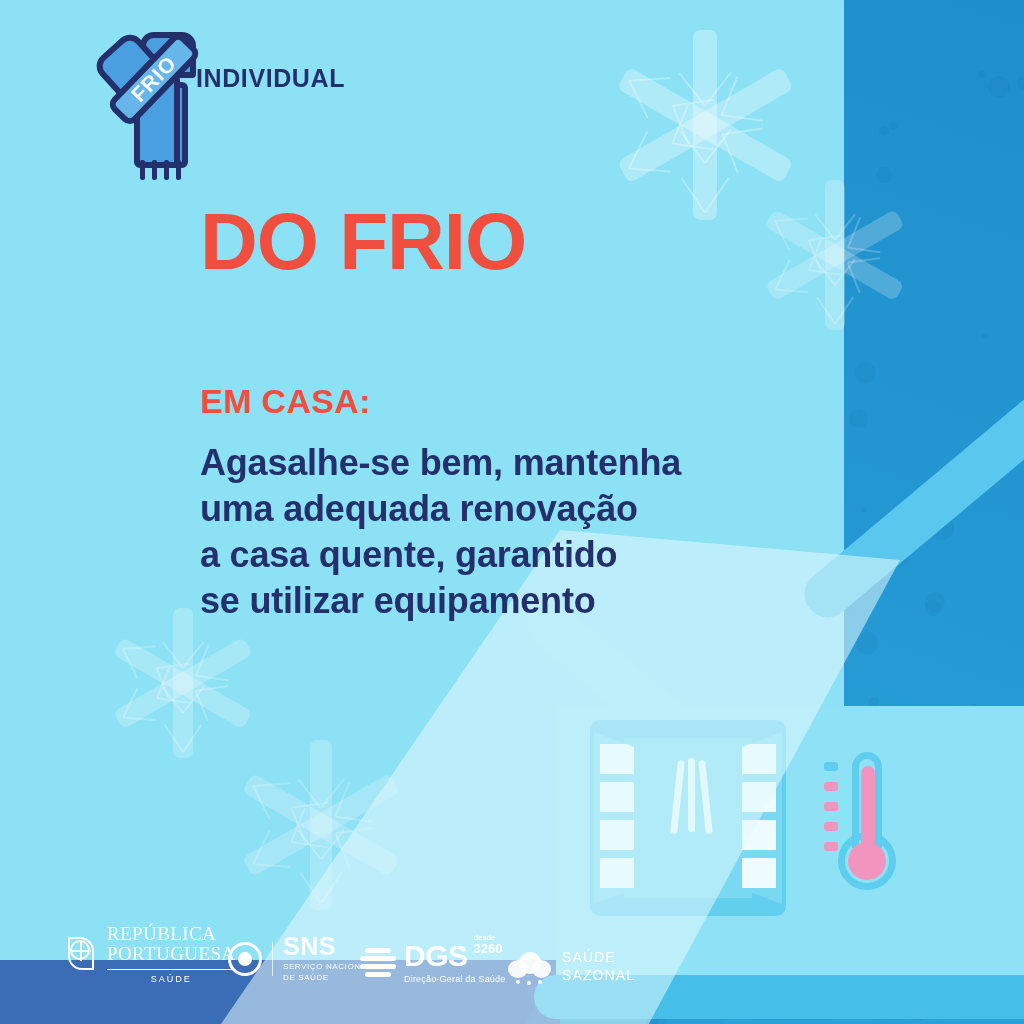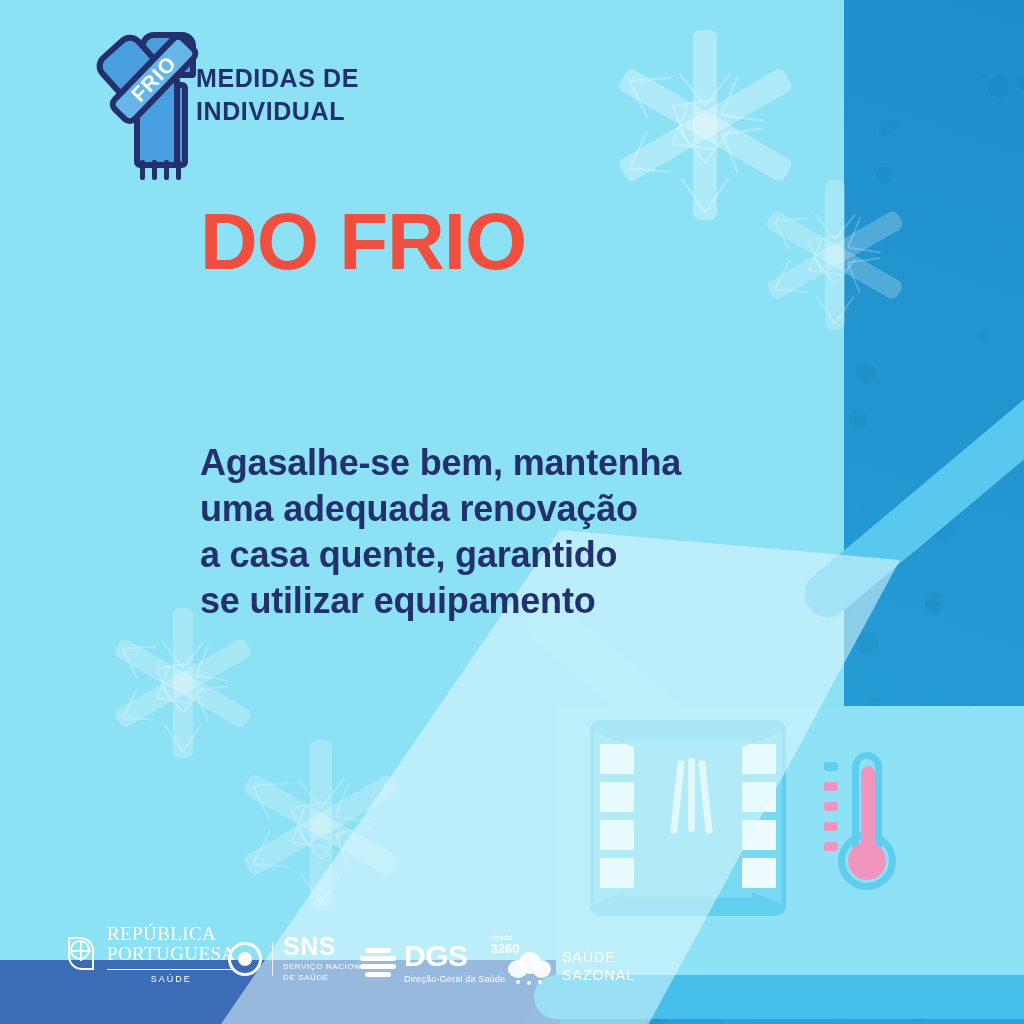--- a/index.html
+++ b/index.html
@@ -114,21 +114,21 @@
   .sns-ring:after{content:"";position:absolute;left:7px;top:7px;width:14px;height:14px;
      border-radius:50%;background:#fff;}
   .divider{width:1px;height:34px;background:rgba(255,255,255,.75);margin-right:10px;}
   .sns-big{font-size:25px;font-weight:bold;letter-spacing:.5px;line-height:1;}
   .sns-sm{font-size:8px;letter-spacing:.6px;line-height:1.35;margin-top:3px;}
   .dgs{left:360px;}
   .dgs-glb{width:36px;height:34px;margin-right:8px;position:relative;}
   .dgs-glb i{position:absolute;left:0;width:36px;height:5px;background:#fff;border-radius:3px;}
   .dgs-big{font-size:30px;font-weight:bold;letter-spacing:-.5px;line-height:1;}
   .dgs-sm{font-size:9px;margin-top:3px;letter-spacing:.2px;}
-  .dgs-since{font-size:8px;line-height:1.15;margin-left:23px;margin-top:-8px;}
+  .dgs-since{font-size:8px;line-height:1.15;margin-left:6px;margin-top:-8px;}
   .dgs-since b{display:block;font-size:13px;font-weight:bold;}
   .saz{left:508px;}
   .cloud{width:44px;height:34px;margin-right:10px;position:relative;}
   .cloud .cb{position:absolute;border-radius:50%;background:#fff;opacity:.92;}
   .saz-txt{font-size:14px;letter-spacing:1.1px;line-height:1.25;}
 </style>
 </head>
 <body>
 
 <div id="poster">
@@ -372,28 +372,28 @@
     <div class="fringe" style="left:40px;"></div>
     <div class="fringe" style="left:52px;"></div>
     <div class="fringe" style="left:64px;"></div>
     <div class="fringe" style="left:76px;"></div>
     <div class="sc-band">
       <span>FRIO</span>
     </div>
   </div>
 
   <div class="brand-title">
-    <div>MEDIDAS DE</div>
     <div>INDIVIDUAL</div>
   </div>
 
   <div class="headline">
     <div>DO FRIO</div>
   </div>
 
+  <div class="subhead">EM CASA:</div>
 
   <div class="body-copy">
     <div>Agasalhe-se bem, mantenha</div>
     <div>uma adequada renovação</div>
     <div>a casa quente, garantido</div>
     <div>se utilizar equipamento</div>
   </div>
 
   <div class="footer">
 

